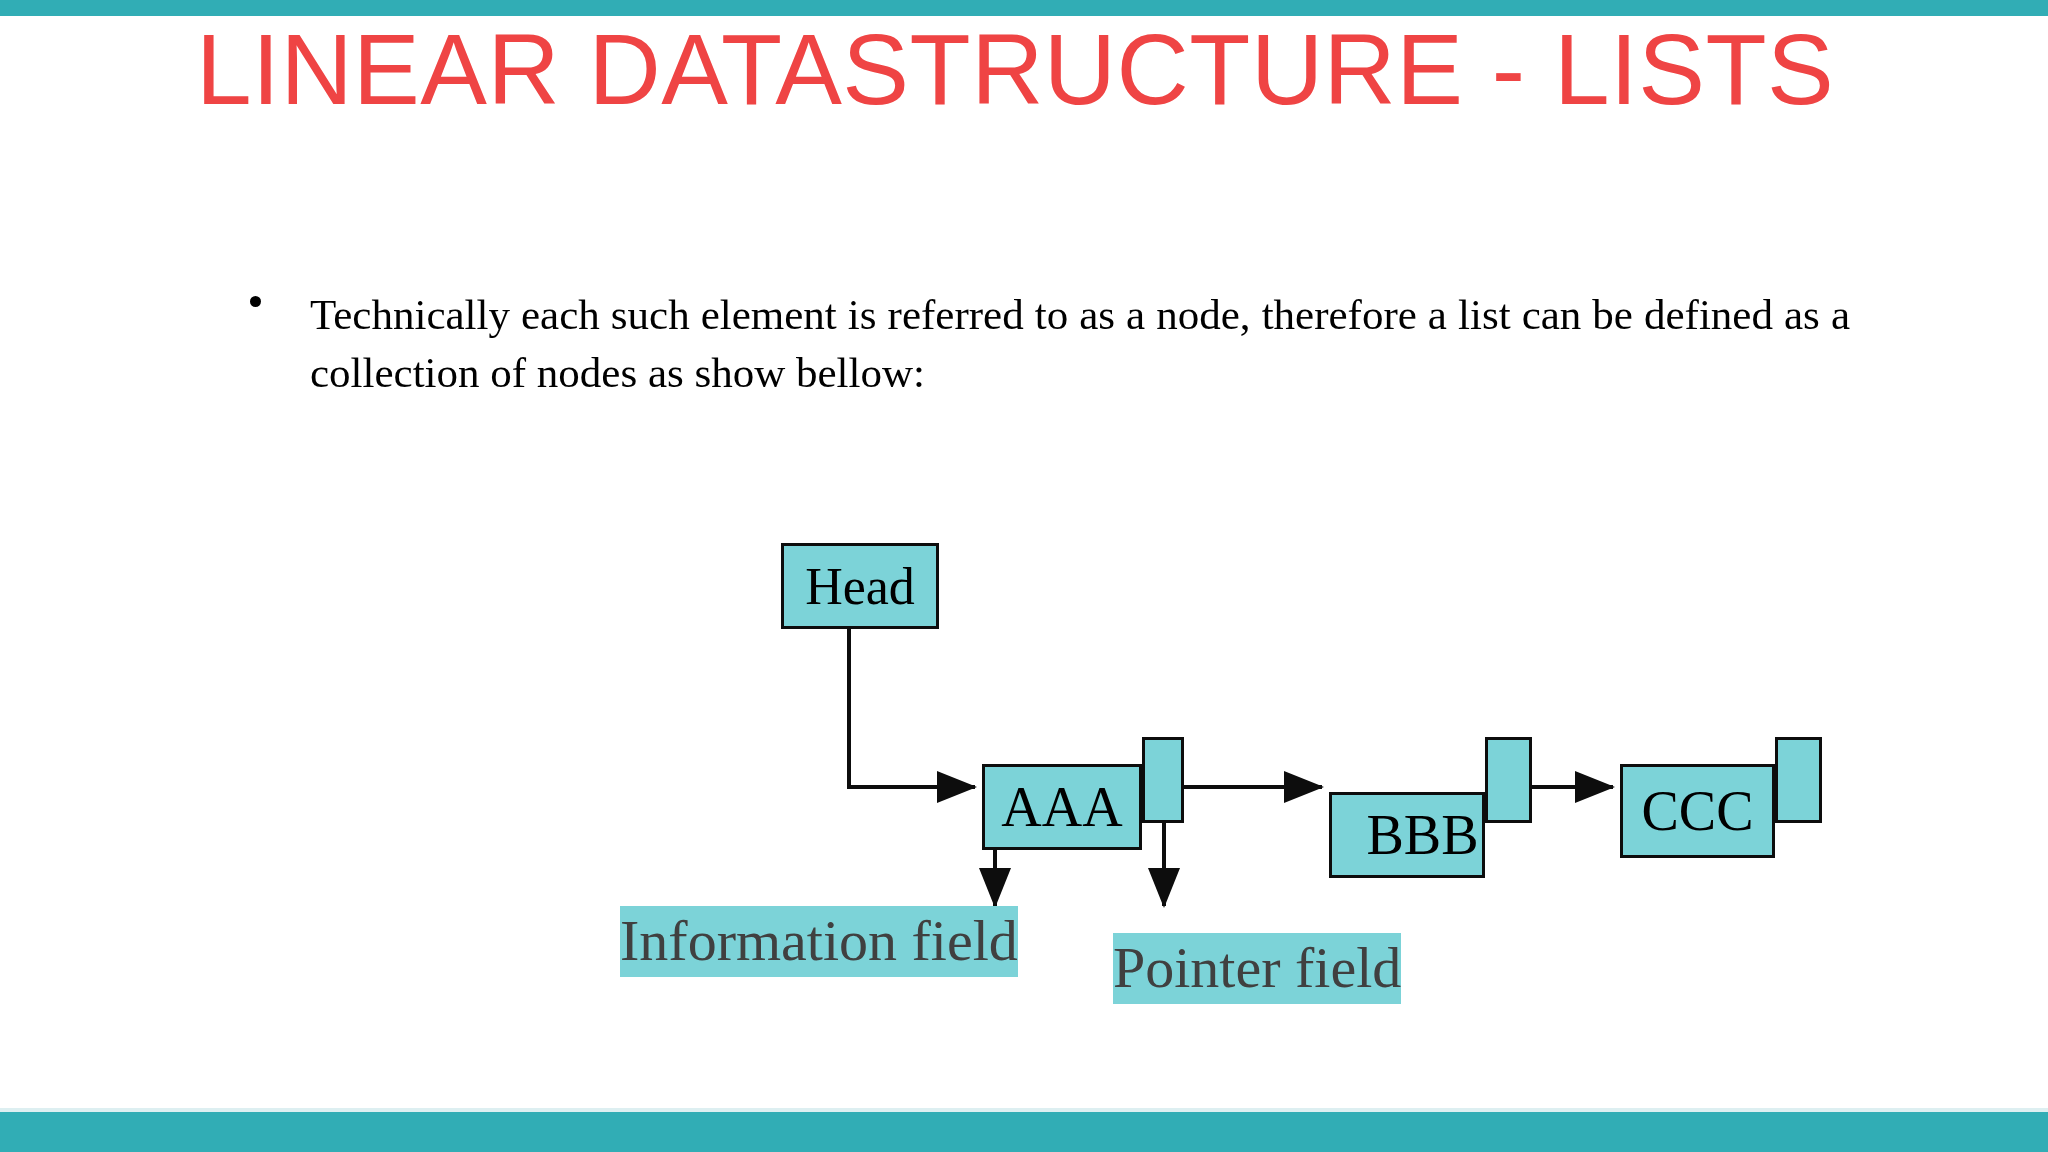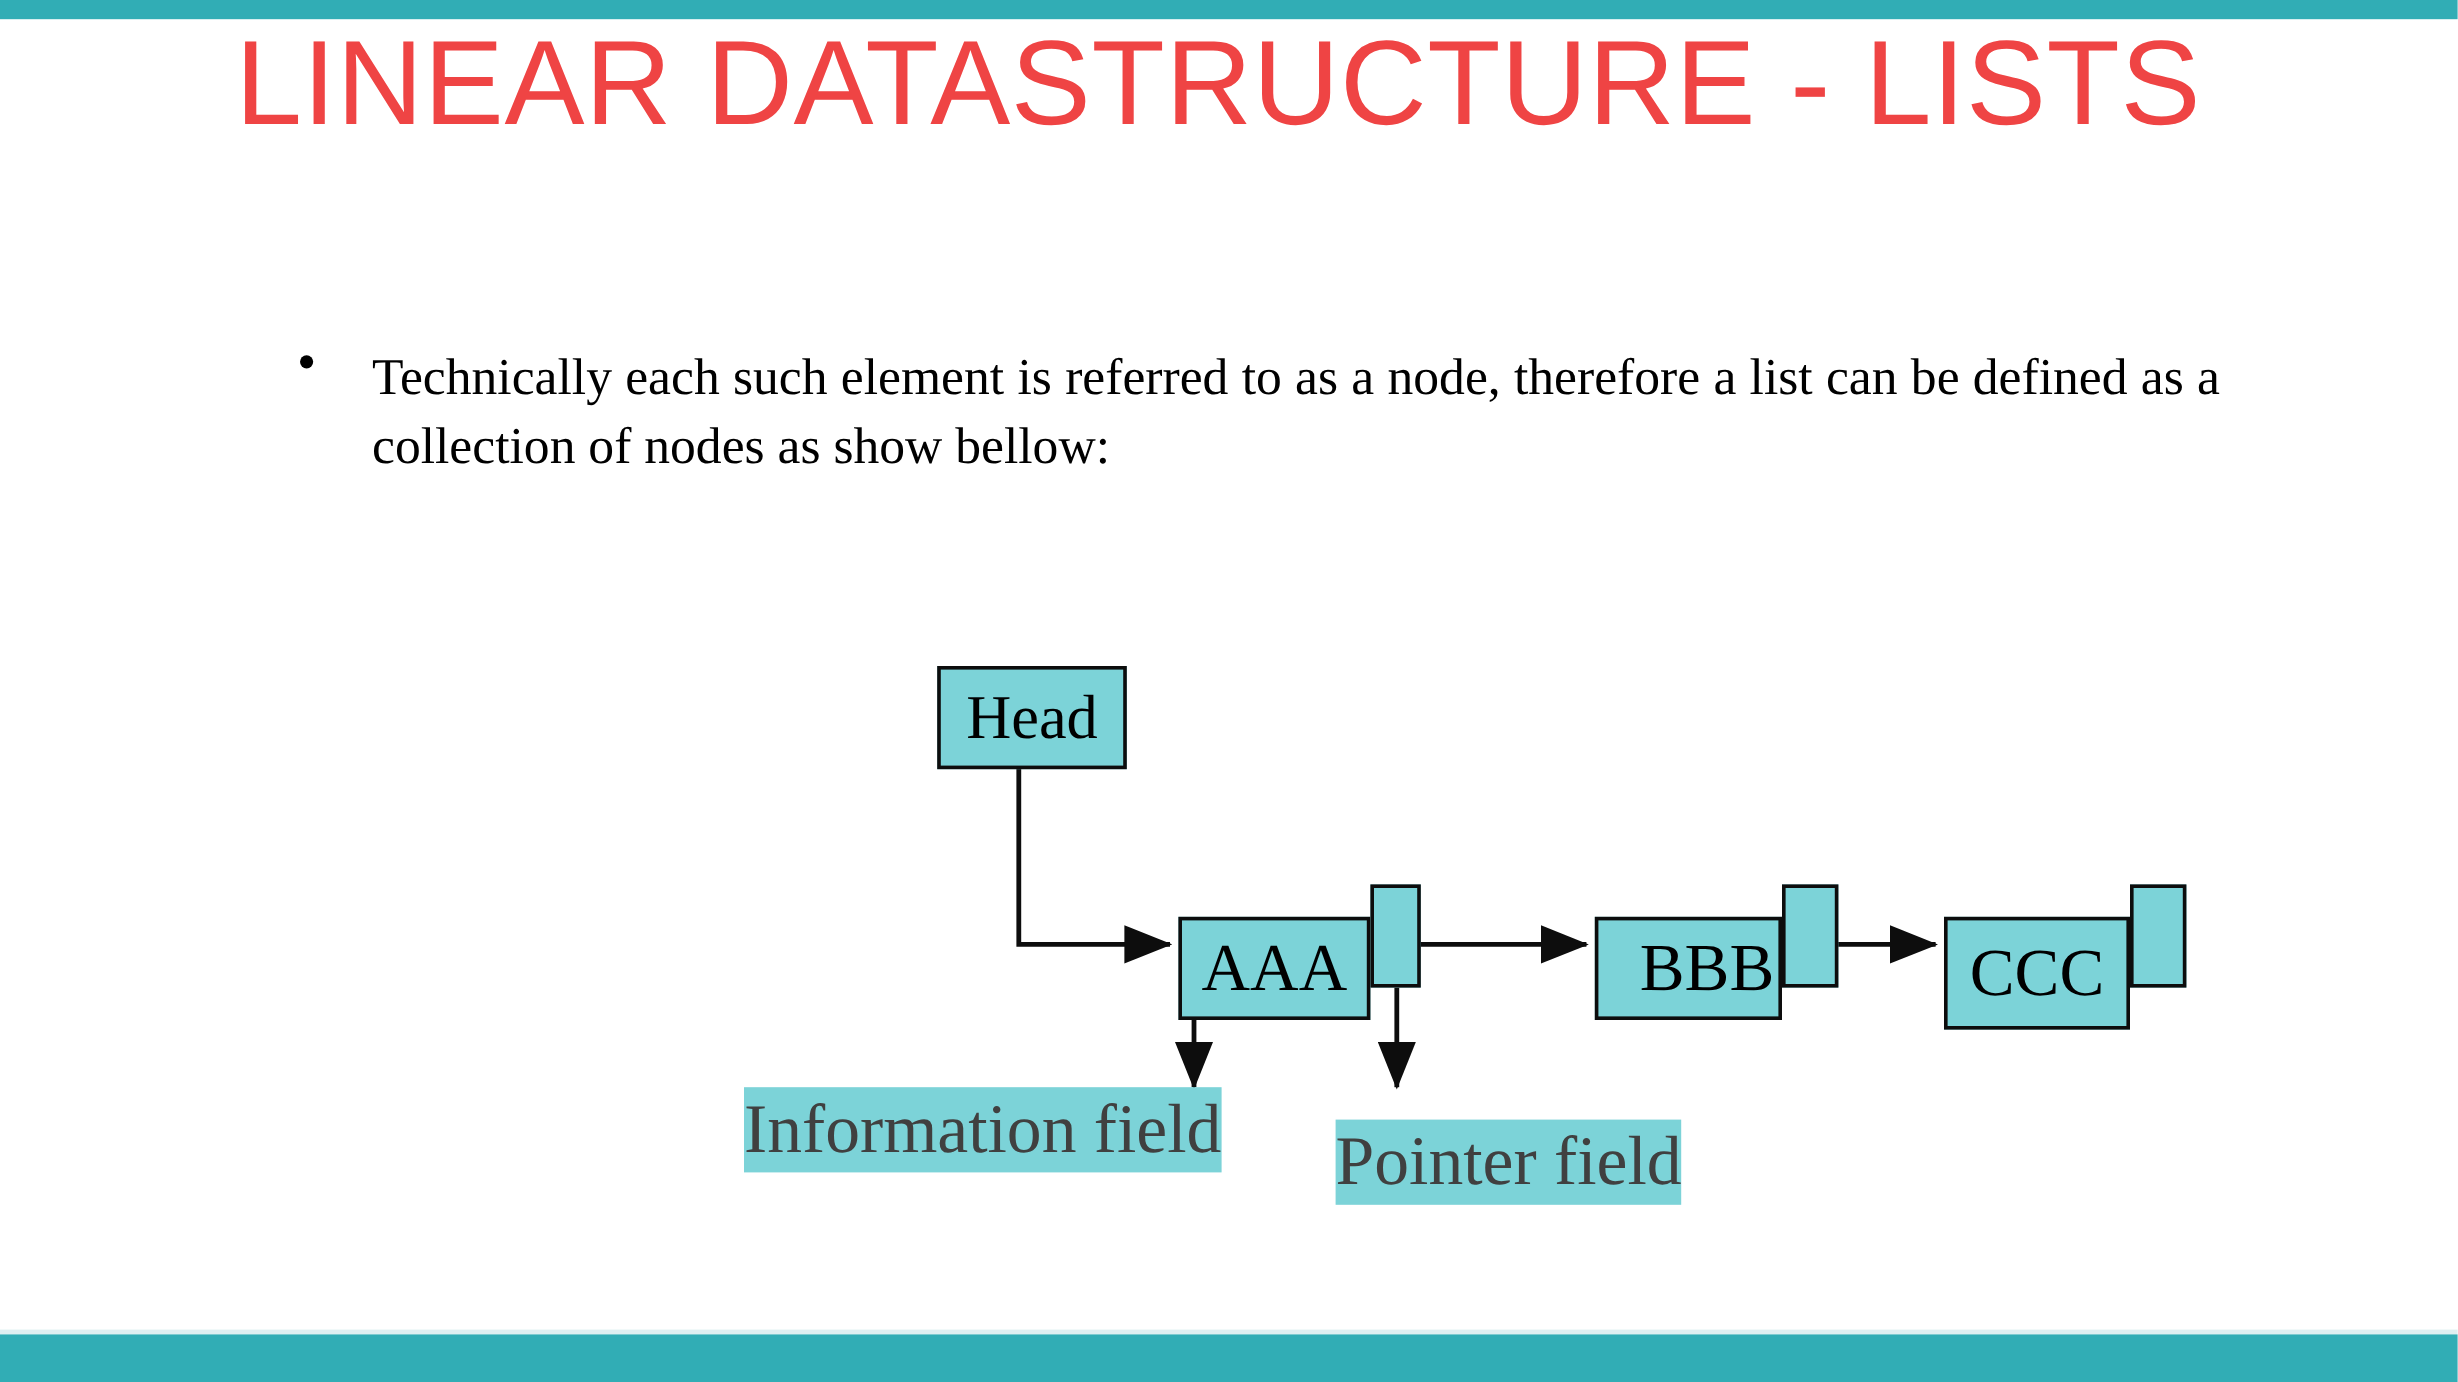--- a/index.html
+++ b/index.html
@@ -95,32 +95,31 @@
     font-family: "Liberation Serif", serif;
     color: #000000;
     display: flex;
     align-items: center;
     justify-content: center;
   }
   .head-box {
     left: 781px; top: 543px;
     width: 158px; height: 86px;
     font-size: 52px;
-    margin-top: 12px;
   }
   .node-info {
     font-size: 56px;
     margin-top: 20px;
   }
 
   
   .aaa-info { left: 982px; top: 744px; width: 160px; height: 86px; }
   .aaa-ptr  { left: 1142px; top: 737px; width: 42px; height: 86px; }
   
-  .bbb-info { left: 1329px; top: 744px; width: 156px; height: 86px; padding-left: 31px; }
+  .bbb-info { left: 1329px; top: 772px; width: 156px; height: 86px; padding-left: 31px; }
   .bbb-ptr  { left: 1485px; top: 737px; width: 47px; height: 86px; }
   
   .ccc-info { left: 1620px; top: 744px; width: 155px; height: 94px; }
   .ccc-ptr  { left: 1775px; top: 737px; width: 47px; height: 86px; }
 
   .field-label {
     position: absolute;
     font-family: Liberation Serif, serif;
     font-size: 58px;
     color: #404040;

